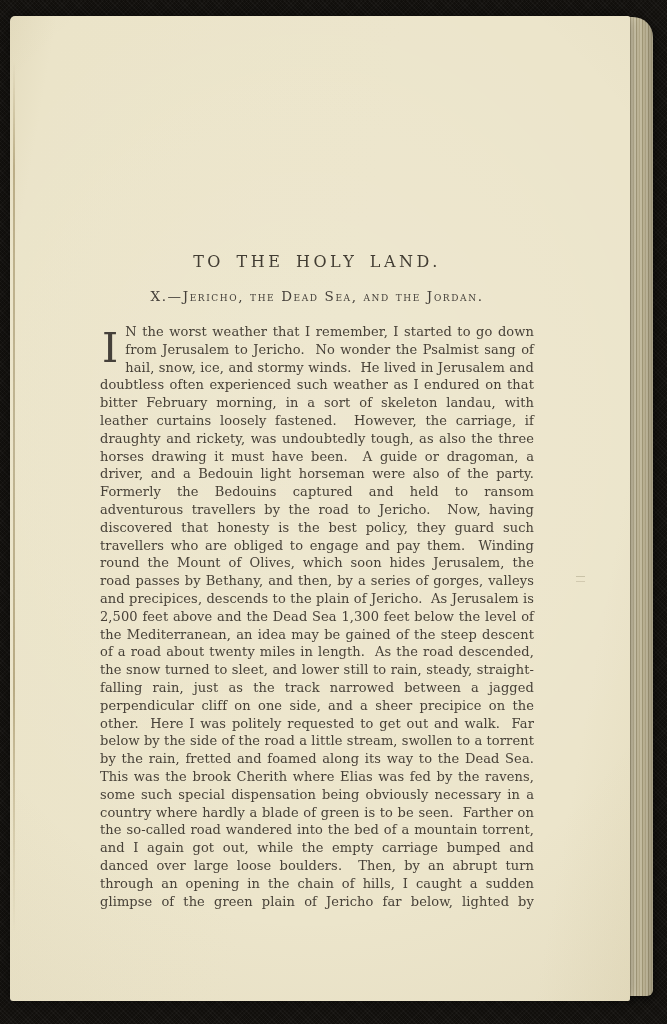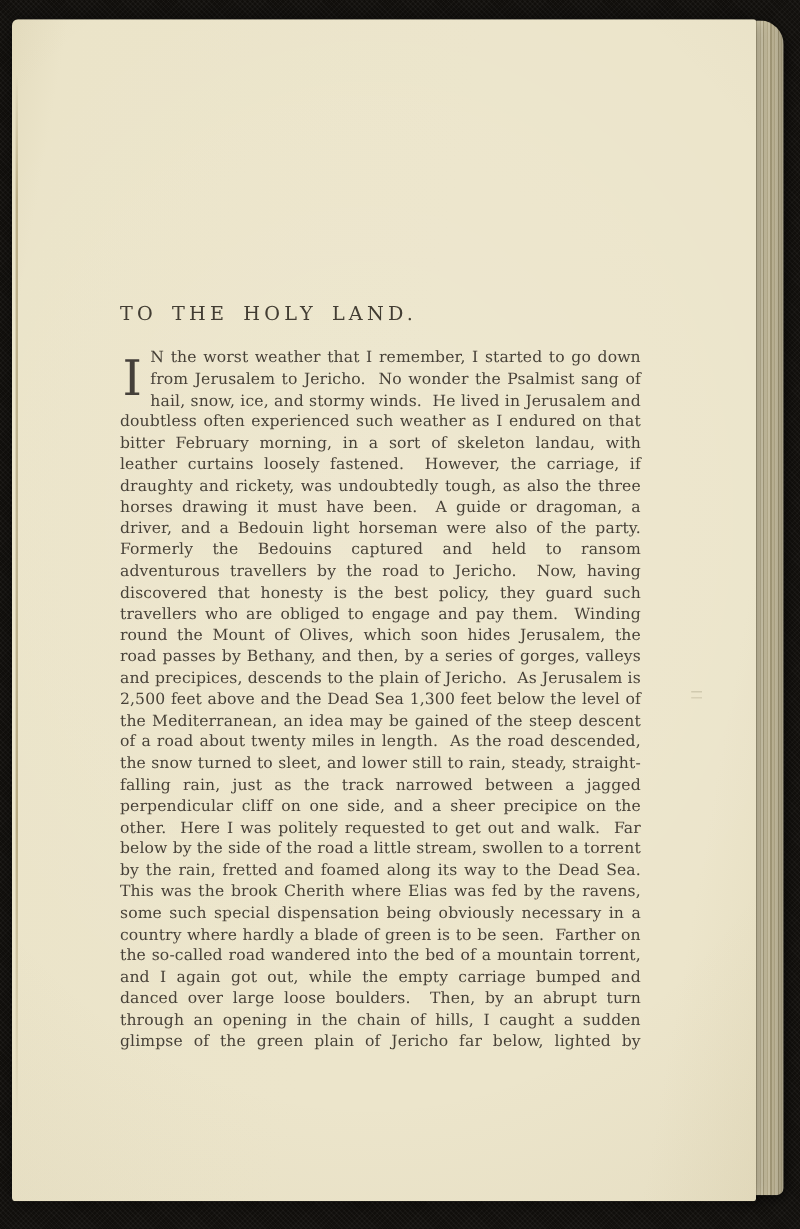--- a/index.html
+++ b/index.html
@@ -84,20 +84,21 @@
     top: 236px;
     width: 434px;
     color: #474138;
   }
 
   .title {
     margin: 0;
     font-size: 16px;
     font-weight: normal;
     line-height: 19px;
+    text-align: center;
     letter-spacing: 3.5px;
     word-spacing: 4px;
     color: #423d33;
   }
 
   .chapter-heading {
     margin: 17px 0 0 0;
     font-size: 13.5px;
     font-weight: normal;
     line-height: 16px;
@@ -132,16 +133,17 @@
 
 <div class="page-stack"></div>
 
 <div class="page">
   <div class="gutter-crease"></div>
   <div class="paper-speck"></div>
 
   <div class="content">
     <h1 class="title">TO THE HOLY LAND.</h1>
 
+    <h2 class="chapter-heading">X.—Jericho, the Dead Sea, and the Jordan.</h2>
 
     <p class="body-paragraph"><span class="drop-cap">I</span><span>N the worst weather that I remember, I started to go down from Jerusalem to Jericho.  No wonder the Psalmist sang of hail, snow, ice, and stormy winds.  He lived in Jerusalem and doubtless often experienced such weather as I endured on that bitter February morning, in a sort of skeleton landau, with leather curtains loosely fastened.  However, the carriage, if draughty and rickety, was undoubtedly tough, as also the three horses drawing it must have been.  A guide or dragoman, a driver, and a Bedouin light horseman were also of the party.  Formerly the Bedouins captured and held to ransom adventurous travellers by the road to Jericho.  Now, having discovered that honesty is the best policy, they guard such travellers who are obliged to engage and pay them.  Winding round the Mount of Olives, which soon hides Jerusalem, the road passes by Bethany, and then, by a series of gorges, valleys and precipices, descends to the plain of Jericho.  As Jerusalem is 2,500 feet above and the Dead Sea 1,300 feet below the level of the Mediterranean, an idea may be gained of the steep descent of a road about twenty miles in length.  As the road descended, the snow turned to sleet, and lower still to rain, steady, straight-falling rain, just as the track narrowed between a jagged perpendicular cliff on one side, and a sheer precipice on the other.  Here I was politely requested to get out and walk.  Far below by the side of the road a little stream, swollen to a torrent by the rain, fretted and foamed along its way to the Dead Sea.  This was the brook Cherith where Elias was fed by the ravens, some such special dispensation being obviously necessary in a country where hardly a blade of green is to be seen.  Farther on the so-called road wandered into the bed of a mountain torrent, and I again got out, while the empty carriage bumped and danced over large loose boulders.  Then, by an abrupt turn through an opening in the chain of hills, I caught a sudden glimpse of the green plain of Jericho far below, lighted by</span></p>
   </div>
 </div>
 
 </body></html>

